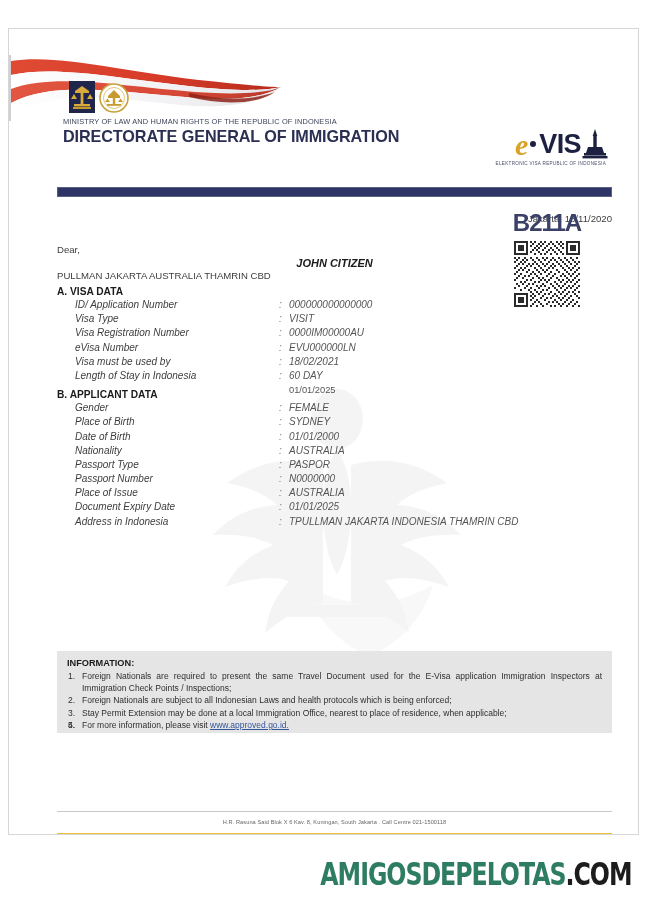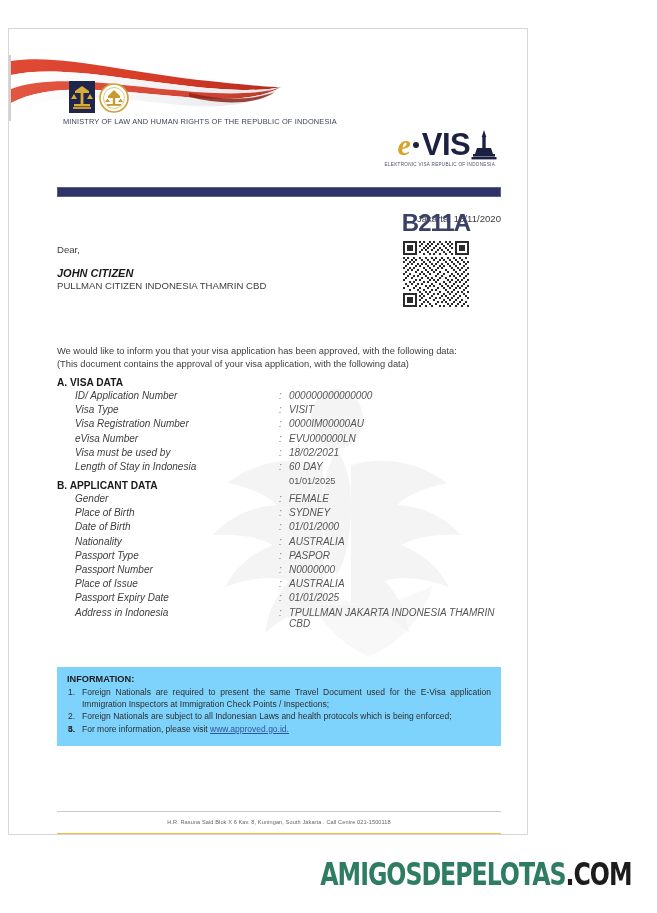--- a/index.html
+++ b/index.html
@@ -11,21 +11,21 @@
     font-family: "Liberation Sans", sans-serif;
     overflow: hidden;
     position: relative;
   }
 
   
   .page {
     position: absolute;
     left: 8px;
     top: 28px;
-    width: 520px;
+    width: 631px;
     height: 807px;
     background: #ffffff;
     border: 1px solid #d6d6d6;
     overflow: hidden;
   }
 
   
   .flag-ribbon {
     position: absolute;
     left: -10px;
@@ -102,21 +102,21 @@
     color: #d8a327;
     line-height: 0.9;
   }
   .evisa-dot {
     width: 6px; height: 6px;
     border-radius: 50%;
     background: #1d2141;
     margin: 0 3px 0 2px;
   }
   .evisa-vis {
-    font-size: 31px;
+    font-size: 27px;
     font-weight: bold;
     color: #1d2141;
     letter-spacing: -0.6px;
   }
   .evisa-tower { width: 26px; height: 30px; margin-left: 1px; }
   .evisa-sub {
     font-size: 4.6px;
     color: #4a4f6b;
     letter-spacing: 0.3px;
     margin-top: 2px;
@@ -161,21 +161,22 @@
     margin-top: 6px;
     text-align: right;
   }
   .dear-block { margin-top: 20px; }
   .dear-label { font-size: 9.6px; color: #3d3d3d; }
   .recipient-name {
     font-size: 11px;
     font-weight: bold;
     font-style: italic;
     color: #1a1a1a;
-    margin-top: 12px;
+    margin-top: 2px;
+    text-align: center;
   }
   .recipient-org {
     font-size: 9.6px;
     color: #3d3d3d;
     margin-top: 1px;
   }
 
   .visa-code-block {
     position: absolute;
     right: 0;
@@ -230,23 +231,23 @@
   }
   .field-label { position: absolute; left: 18px; }
   .field-colon { position: absolute; left: 222px; color: #777; }
   .field-value { position: absolute; left: 232px; color: #555; }
 
   
   .info-box {
     position: absolute;
     left: 48px;
     right: 26px;
-    top: 638px;
-    background: #7dd3fc;
-    padding: 7px 10px 10px 10px;
+    top: 622px;
+    background: #e5e5e5;
+    padding: 7px 10px 1px 10px;
     z-index: 2;
   }
   .info-title {
     font-size: 9.2px;
     font-weight: bold;
     color: #1a1a1a;
     margin-bottom: 3px;
   }
   .info-item {
     position: relative;
@@ -352,20 +353,21 @@
         <path d="M15 7 L21 13 L21 15 L9 15 L9 13 Z" fill="#c79a2e"></path>
         <rect x="13.8" y="13" width="2.4" height="9" fill="#c79a2e"></rect>
         <path d="M8.5 15.5 L11 19 L6 19 Z" fill="#c79a2e"></path>
         <path d="M21.5 15.5 L24 19 L19 19 Z" fill="#c79a2e"></path>
         <rect x="8" y="21" width="14" height="1.8" fill="#c79a2e"></rect>
       </svg>
     </div>
 
     <div class="ministry-block">
       <div class="ministry-line">MINISTRY OF LAW AND HUMAN RIGHTS OF THE REPUBLIC OF INDONESIA</div>
+      <div class="directorate-line">DIRECTORATE GENERAL OF IMMIGRATION</div>
     </div>
 
     <div class="evisa-logo">
       <div class="evisa-row">
         <span class="evisa-e">e</span>
         <span class="evisa-dot"></span>
         <span class="evisa-vis">VIS</span>
         <svg class="evisa-tower" viewBox="0 0 26 30">
           <path d="M13 0 L15.3 7 L10.7 7 Z" fill="#1d2141"></path>
           <rect x="11.3" y="7" width="3.4" height="11" fill="#1d2141"></rect>
@@ -689,27 +691,23 @@
         </g>
       </svg>
     </div>
 
     <div class="doc-text">
       <div class="city-date">Jakarta, 18/11/2020</div>
 
       <div class="dear-block">
         <div class="dear-label">Dear,</div>
         <div class="recipient-name">JOHN CITIZEN</div>
-        <div class="recipient-org">PULLMAN CITIZEN INDONESIA THAMRIN CBD</div>
+        <div class="recipient-org">PULLMAN JAKARTA AUSTRALIA THAMRIN CBD</div>
       </div>
 
-      <div class="intro">
-        <div>We would like to inform you that your visa application has been approved, with the following data:</div>
-        <div>(This document contains the approval of your visa application, with the following data)</div>
-      </div>
 
       <div class="section-head-row">
         <span class="sh-title">A. VISA DATA</span>
       </div>
       <div>
         <div class="field-row">
           <span class="field-label">ID/ Application Number</span>
           <span class="field-colon">:</span>
           <span class="field-value">000000000000000</span>
         </div>
@@ -774,21 +772,21 @@
           <span class="field-label">Passport Number</span>
           <span class="field-colon">:</span>
           <span class="field-value">N0000000</span>
         </div>
         <div class="field-row">
           <span class="field-label">Place of Issue</span>
           <span class="field-colon">:</span>
           <span class="field-value">AUSTRALIA</span>
         </div>
         <div class="field-row">
-          <span class="field-label">Passport Expiry Date</span>
+          <span class="field-label">Document Expiry Date</span>
           <span class="field-colon">:</span>
           <span class="field-value">01/01/2025</span>
         </div>
         <div class="field-row">
           <span class="field-label">Address in Indonesia</span>
           <span class="field-colon">:</span>
           <span class="field-value">TPULLMAN JAKARTA INDONESIA THAMRIN CBD</span>
         </div>
       </div>
     </div>
@@ -799,20 +797,21 @@
     <div class="info-item">
       <span class="info-num">1.</span>
       <span>Foreign Nationals are required to present the same Travel Document used for the E-Visa application Immigration Inspectors at Immigration Check Points / Inspections;</span>
     </div>
     <div class="info-item">
       <span class="info-num">2.</span>
       <span>Foreign Nationals are subject to all Indonesian Laws and health protocols which is being enforced;</span>
     </div>
     <div class="info-item">
       <span class="info-num">3.</span>
+      <span>Stay Permit Extension may be done at a local Immigration Office, nearest to place of residence, when applicable;</span>
     </div>
     <div class="info-item">
       <span class="info-num">4.</span>
     </div>
     <div class="info-item">
       <span class="info-num">5.</span>
       <span>For more information, please visit </span><a class="info-link" href="#">www.approved.go.id.</a>
     </div>
   </div>
 

